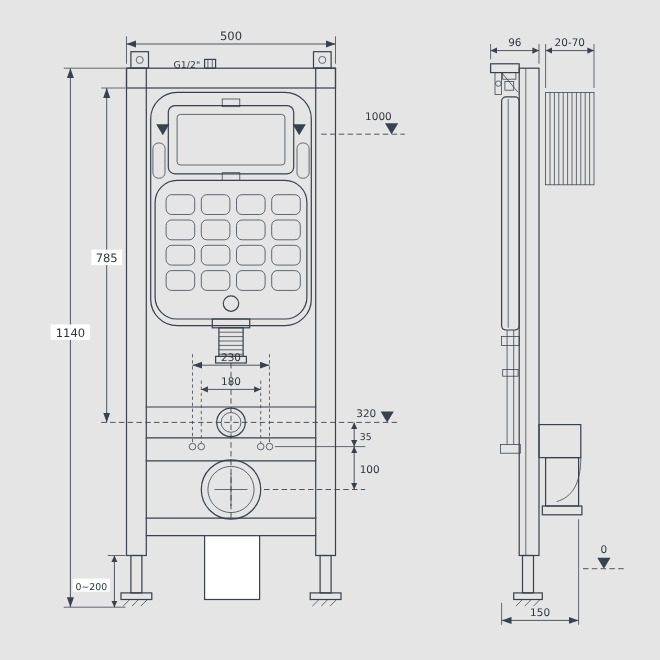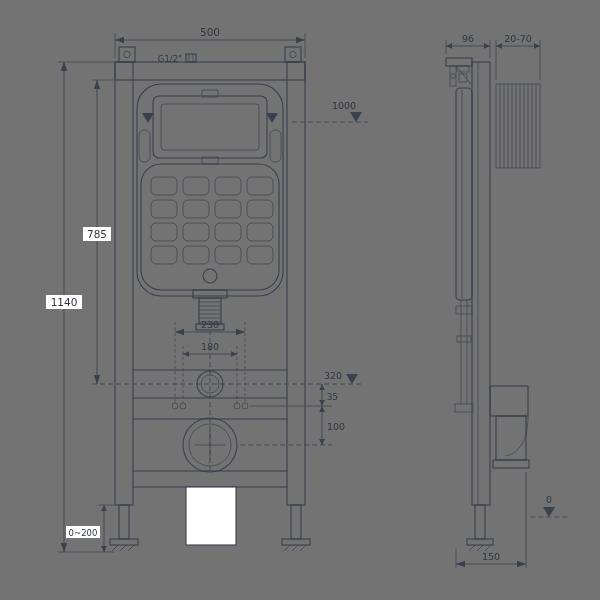--- a/index.html
+++ b/index.html
@@ -1,16 +1,16 @@
 <!DOCTYPE html>
 <html><head>
 <meta charset="utf-8">
 <style>
   html,body{margin:0;padding:0;background:#ffffff;}
-  .canvas{width:600px;height:600px;background:#737373;position:relative;font-family:"DejaVu Sans",sans-serif;}
+  .canvas{width:600px;height:600px;background:#e5e5e5;position:relative;font-family:"DejaVu Sans",sans-serif;}
   svg{display:block;}
   .ln{stroke:#39414c;stroke-width:1.1;fill:none;stroke-linecap:square;}
   .thin{stroke:#39414c;stroke-width:0.7;fill:none;}
   .dim{stroke:#39414c;stroke-width:0.8;fill:none;}
   .dash{stroke:#39414c;stroke-width:0.8;fill:none;stroke-dasharray:5 3;}
   .dash2{stroke:#39414c;stroke-width:0.7;fill:none;stroke-dasharray:3 2.5;}
   .fillshape{fill:#39414c;stroke:none;}
   .whitebox{fill:#ffffff;stroke:none;}
   .boxfill{fill:#ffffff;stroke:#39414c;stroke-width:1.1;}
   text{fill:#2f3640;font-family:"DejaVu Sans",sans-serif;}

